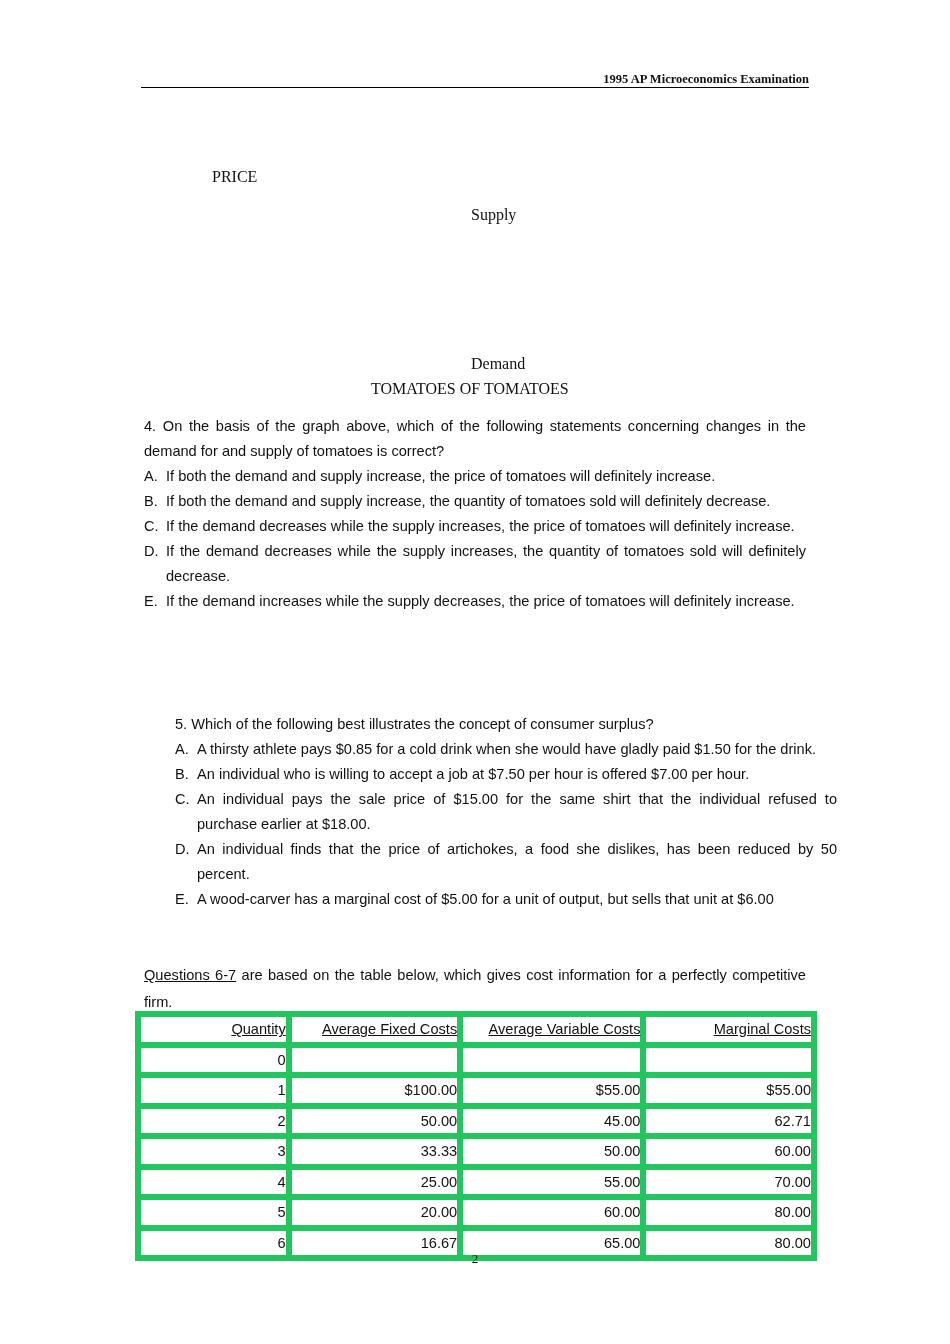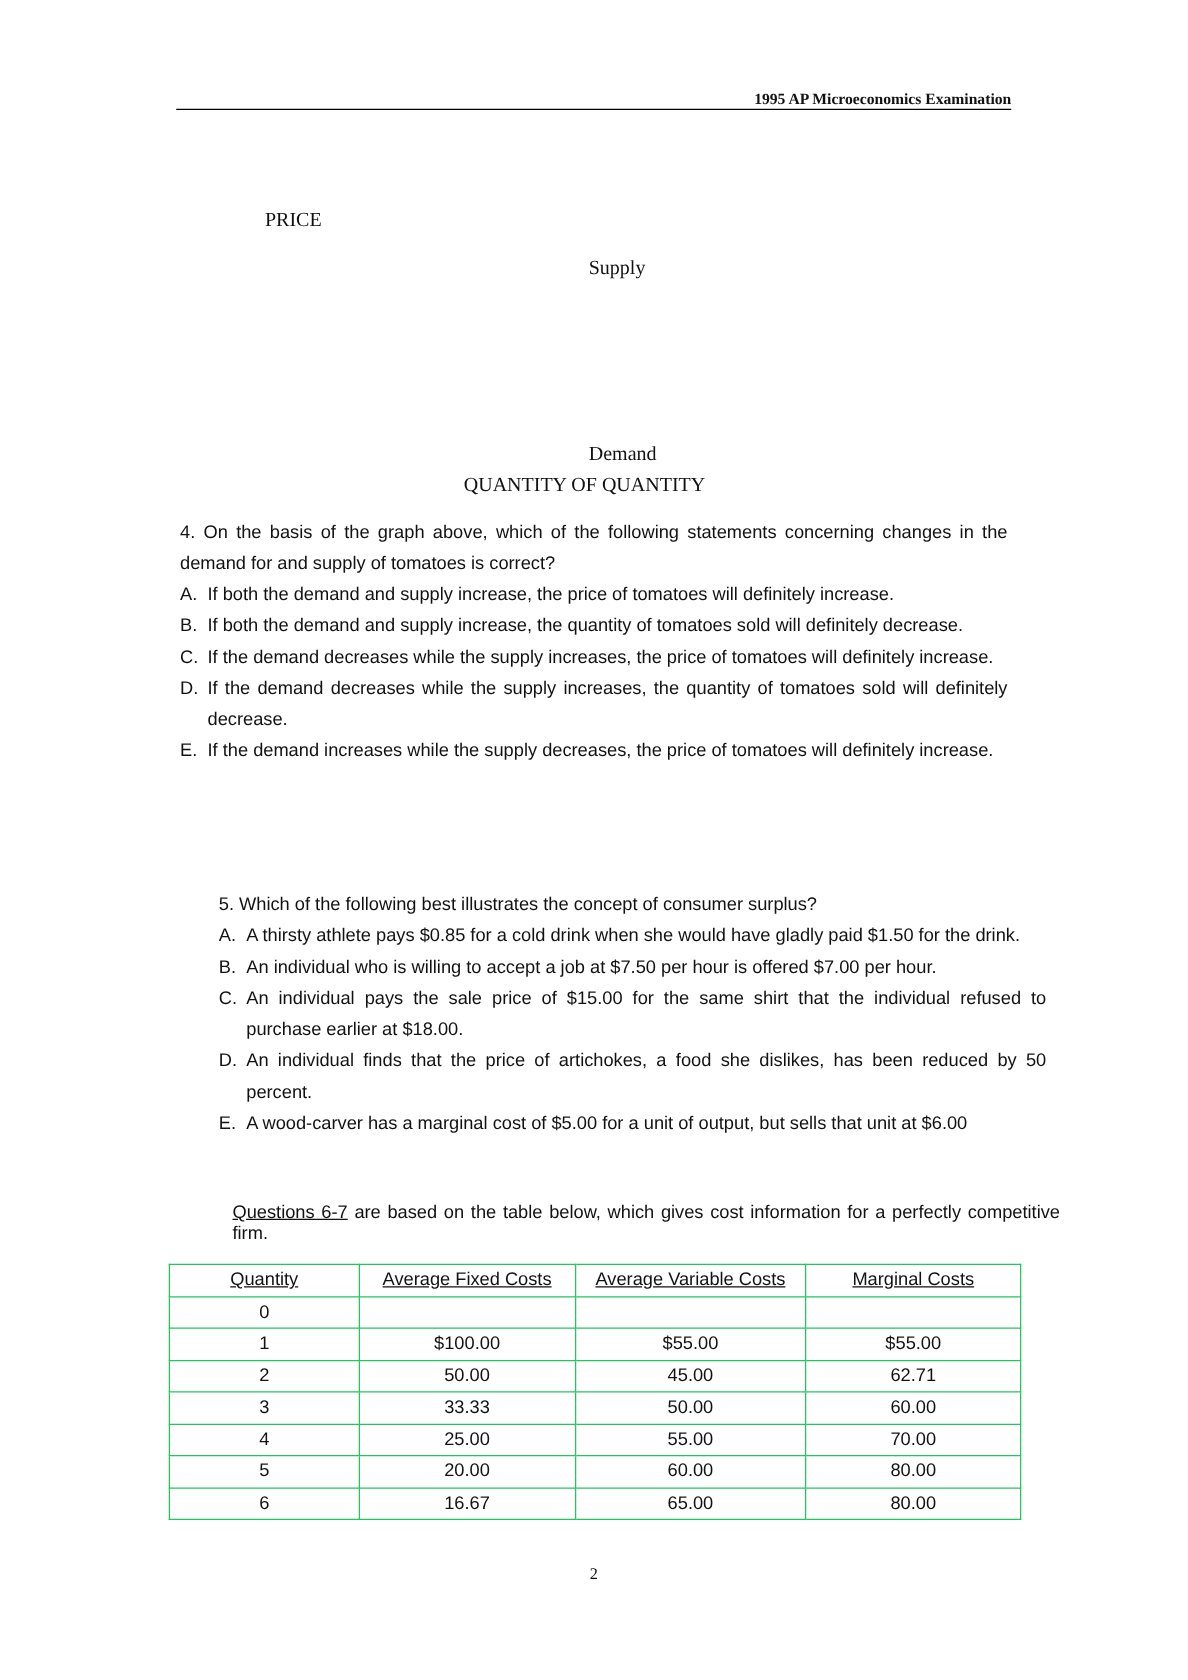--- a/index.html
+++ b/index.html
@@ -18,44 +18,44 @@
   #label-quantity { left: 371px; top: 380px; }
 
   .q-block { position: absolute; left: 144px; width: 662px; font-size: 14.6px; line-height: 25px; }
   .q-stem { text-align: justify; }
   .opt { position: relative; padding-left: 22px; text-align: justify; }
   .opt .letter { position: absolute; left: 0; top: 0; }
 
   #q4 { top: 414px; }
   #q5 { top: 712px; margin-left: 31px; }
 
-  #q67-intro { position: absolute; left: 144px; top: 962px; width: 662px; font-size: 14.6px; line-height: 17px; text-align: justify; margin-left: 42px; }
+  #q67-intro { position: absolute; left: 144px; top: 962px; width: 662px; font-size: 14.6px; line-height: 27px; text-align: justify; }
   #q67-intro .ul { text-decoration: underline; }
 
   #cost-table { position: absolute; left: 135px; top: 1011px; width: 682px; border-collapse: collapse;
     font-size: 14.6px; }
-  #cost-table th, #cost-table td { border: 1px solid #22c55e; height: 24.5px; padding: 0; text-align: center; font-weight: normal; margin-top: 41px; }
+  #cost-table th, #cost-table td { border: 6px solid #22c55e; height: 24.5px; padding: 0; text-align: right; font-weight: normal; margin-top: 41px; }
   #cost-table th span { text-decoration: underline; }
   #cost-table col.c1 { width: 152px; }
   #cost-table col.c2 { width: 173px; }
   #cost-table col.c3 { width: 185px; }
   #cost-table col.c4 { width: 172px; }
 
   #page-number { position: absolute; left: 440px; top: 1251px; width: 70px; text-align: center; font-size: 13px; }
 </style>
 </head>
 <body>
 
 <div id="header-title" class="serif">1995 AP Microeconomics Examination</div>
 <div id="header-rule"></div>
 
 <div class="graph-label serif" id="label-price">PRICE</div>
 <div class="graph-label serif" id="label-supply">Supply</div>
 <div class="graph-label serif" id="label-demand">Demand</div>
-<div class="graph-label serif" id="label-quantity">QUANTITY OF QUANTITY</div>
+<div class="graph-label serif" id="label-quantity">TOMATOES OF TOMATOES</div>
 
 <div class="q-block sans" id="q4">
   <div class="q-stem"><span>4.</span> <span>On the basis of the graph above, which of the following statements concerning changes in the demand for and supply of tomatoes is correct?</span></div>
   <div class="opt"><span class="letter">A.</span><span>If both the demand and supply increase, the price of tomatoes will definitely increase.</span></div>
   <div class="opt"><span class="letter">B.</span><span>If both the demand and supply increase, the quantity of tomatoes sold will definitely decrease.</span></div>
   <div class="opt"><span class="letter">C.</span><span>If the demand decreases while the supply increases, the price of tomatoes will definitely increase.</span></div>
   <div class="opt"><span class="letter">D.</span><span>If the demand decreases while the supply increases, the quantity of tomatoes sold will definitely decrease.</span></div>
   <div class="opt"><span class="letter">E.</span><span>If the demand increases while the supply decreases, the price of tomatoes will definitely increase.</span></div>
 </div>
 

